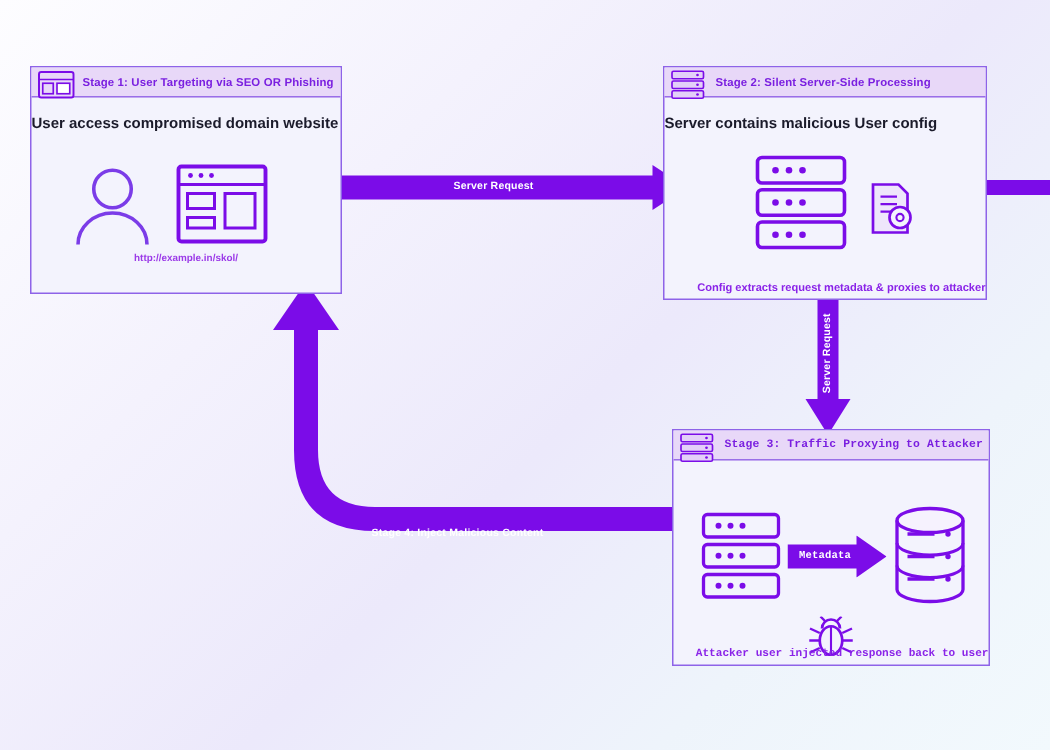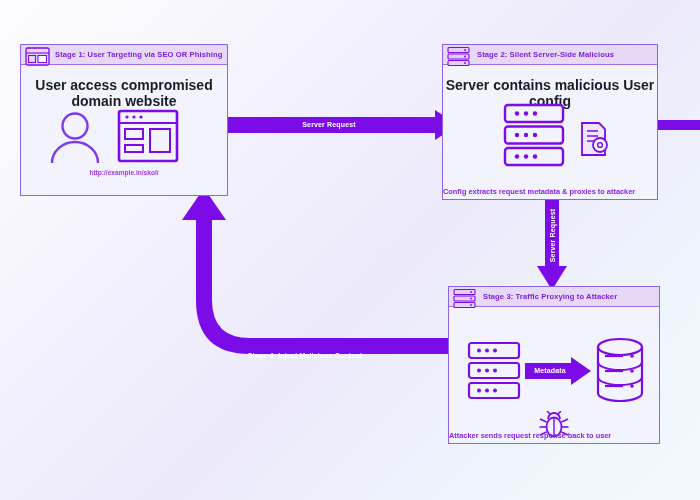--- a/index.html
+++ b/index.html
@@ -52,30 +52,30 @@
     height: 21px;
   }
   .stage-body {
     position: relative;
     height: calc(100% - 20px);
   }
   .body-title {
     position: absolute;
     left: 0; right: 0;
     top: 12px;
-    text-align: center;
-    font-size: 14px;
+    text-align: left;
+    font-size: 10px;
     font-weight: bold;
     color: #1b1b2b;
   }
   .caption {
     position: absolute;
     left: 0; right: 0;
     bottom: 3px;
-    text-align: left;
+    text-align: right;
     font-size: 7.4px;
     font-weight: bold;
     color: #8a23e8;
     white-space: nowrap;
   }
   .url-text {
     position: absolute;
     left: 0; right: 0;
     text-align: center;
     font-size: 6.6px;
@@ -166,21 +166,21 @@
   <div class="stage" style="left:442px; top:44px; width:216px; height:156px;">
     <div class="stage-header">
       <svg class="header-icon" viewBox="0 0 27 21">
         <rect x="2" y="1.5" width="21" height="5" rx="1" fill="#e3d0f8" stroke="#7b0ce8" stroke-width="1.1"></rect>
         <rect x="2" y="8" width="21" height="5" rx="1" fill="#e3d0f8" stroke="#7b0ce8" stroke-width="1.1"></rect>
         <rect x="2" y="14.5" width="21" height="5" rx="1" fill="#e3d0f8" stroke="#7b0ce8" stroke-width="1.1"></rect>
         <circle cx="19" cy="4" r="0.9" fill="#7b0ce8"></circle>
         <circle cx="19" cy="10.5" r="0.9" fill="#7b0ce8"></circle>
         <circle cx="19" cy="17" r="0.9" fill="#7b0ce8"></circle>
       </svg>
-      <span class="stage-title">Stage 2: Silent Server-Side Malicious</span>
+      <span class="stage-title">Stage 2: Silent Server-Side Processing</span>
     </div>
     <div class="stage-body">
       <div class="body-title">Server contains malicious User config</div>
 
       <svg style="position:absolute; left:60px; top:38px;" width="62" height="64" viewBox="0 0 62 64">
         <rect x="2" y="2" width="58" height="17" rx="3" fill="none" stroke="#7b0ce8" stroke-width="2.4"></rect>
         <rect x="2" y="23.5" width="58" height="17" rx="3" fill="none" stroke="#7b0ce8" stroke-width="2.4"></rect>
         <rect x="2" y="45" width="58" height="17" rx="3" fill="none" stroke="#7b0ce8" stroke-width="2.4"></rect>
         <circle cx="14" cy="10.5" r="2.2" fill="#7b0ce8"></circle>
           <circle cx="23" cy="10.5" r="2.2" fill="#7b0ce8"></circle>
@@ -199,21 +199,21 @@
         <line x1="8" y1="15" x2="19" y2="15" stroke="#7b0ce8" stroke-width="1.5"></line>
         <line x1="8" y1="20" x2="15" y2="20" stroke="#7b0ce8" stroke-width="1.5"></line>
         <circle cx="21" cy="24" r="7" fill="#f3f3fd" stroke="#7b0ce8" stroke-width="1.8"></circle>
         <circle cx="21" cy="24" r="2.4" fill="none" stroke="#7b0ce8" stroke-width="1.4"></circle>
       </svg>
 
       <div class="caption">Config extracts request metadata &amp; proxies to attacker</div>
     </div>
   </div>
 
-  <div class="stage" style="left:448px; top:286px; width:212px; height:158px;">
+  <div class="stage" style="left:448px; top:286px; width:212px; height:158px;font-family:Liberation Mono, monospace;">
     <div class="stage-header">
       <svg class="header-icon" viewBox="0 0 27 21">
         <rect x="2" y="1.5" width="21" height="5" rx="1" fill="#e3d0f8" stroke="#7b0ce8" stroke-width="1.1"></rect>
         <rect x="2" y="8" width="21" height="5" rx="1" fill="#e3d0f8" stroke="#7b0ce8" stroke-width="1.1"></rect>
         <rect x="2" y="14.5" width="21" height="5" rx="1" fill="#e3d0f8" stroke="#7b0ce8" stroke-width="1.1"></rect>
         <circle cx="19" cy="4" r="0.9" fill="#7b0ce8"></circle>
         <circle cx="19" cy="10.5" r="0.9" fill="#7b0ce8"></circle>
         <circle cx="19" cy="17" r="0.9" fill="#7b0ce8"></circle>
       </svg>
       <span class="stage-title">Stage 3: Traffic Proxying to Attacker</span>
@@ -260,17 +260,17 @@
         <line x1="12" y1="3" x2="9" y2="0" stroke="#7b0ce8" stroke-width="1.6"></line>
         <line x1="20" y1="3" x2="23" y2="0" stroke="#7b0ce8" stroke-width="1.6"></line>
         <line x1="8.5" y1="11" x2="2" y2="8" stroke="#7b0ce8" stroke-width="1.6"></line>
         <line x1="8.5" y1="16" x2="1.5" y2="16" stroke="#7b0ce8" stroke-width="1.6"></line>
         <line x1="8.5" y1="21" x2="2" y2="24" stroke="#7b0ce8" stroke-width="1.6"></line>
         <line x1="23.5" y1="11" x2="30" y2="8" stroke="#7b0ce8" stroke-width="1.6"></line>
         <line x1="23.5" y1="16" x2="30.5" y2="16" stroke="#7b0ce8" stroke-width="1.6"></line>
         <line x1="23.5" y1="21" x2="30" y2="24" stroke="#7b0ce8" stroke-width="1.6"></line>
       </svg>
 
-      <div class="caption">Attacker sends request response back to user</div>
+      <div class="caption">Attacker user injected response back to user</div>
     </div>
   </div>
 
 </div>
 
 </body></html>

